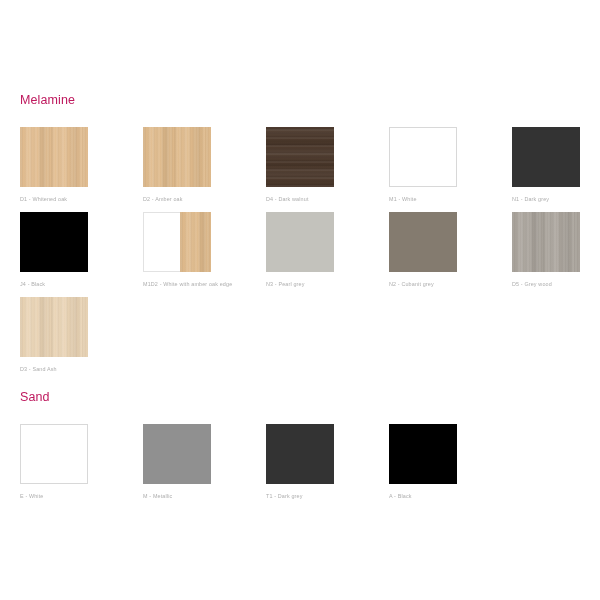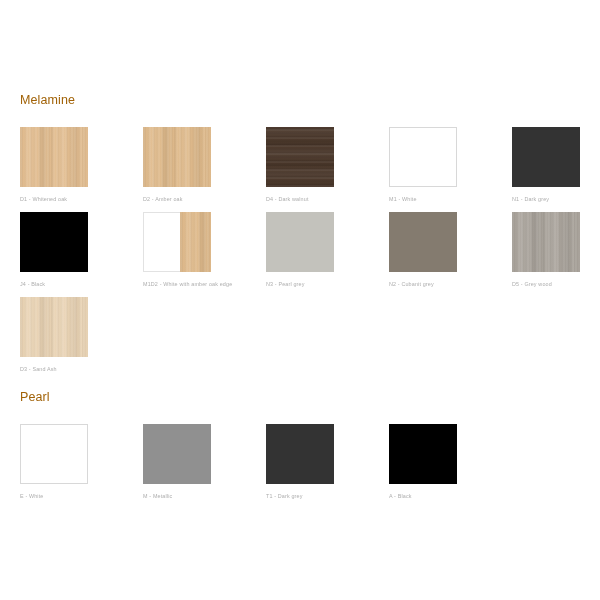--- a/index.html
+++ b/index.html
@@ -27,21 +27,21 @@
     width: 600px;
   }
   .section-melamine { top: 92px; }
   .section-metal { top: 389px; }
 
   .section-title {
     margin: 0 4px 0 20px;
     font-size: 12.5px;
     font-weight: 400;
     line-height: 16px;
-    color: #a16207;
+    color: #be185d;
     letter-spacing: .1px;
   }
 
   .grid {
     position: relative;
     margin: 0;
     padding: 0;
     list-style: none;
   }
   .grid-row {
@@ -221,21 +221,21 @@
         <div class="cell c0">
           <div class="swatch wood grain-v" style="background:#e9d3b4"></div>
           <div class="swatch-label">D3 - Sand Ash</div>
         </div>
       </div>
 
     </div>
   </div>
 
   <div class="section section-metal">
-    <h2 class="section-title">Pearl</h2>
+    <h2 class="section-title">Sand</h2>
 
     <div class="grid">
       <div class="grid-row first">
 
         <div class="cell c0">
           <div class="swatch bordered" style="background:#ffffff"></div>
           <div class="swatch-label">E - White</div>
         </div>
 
         <div class="cell c1">

